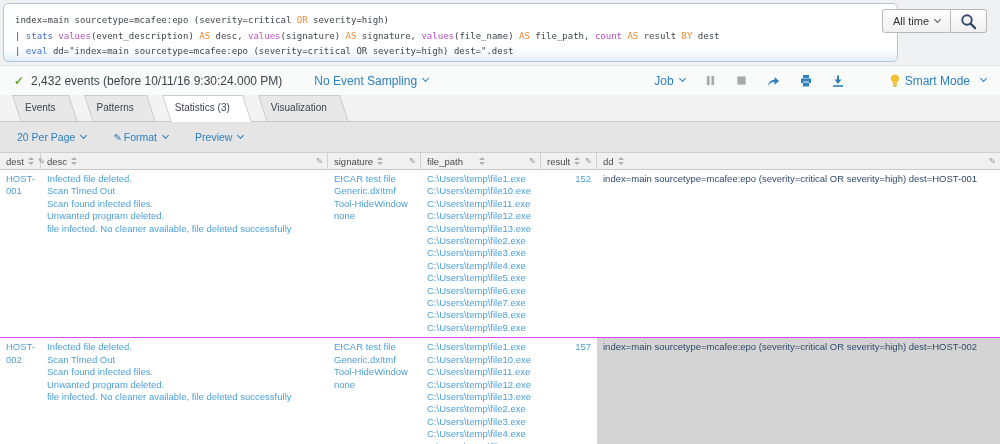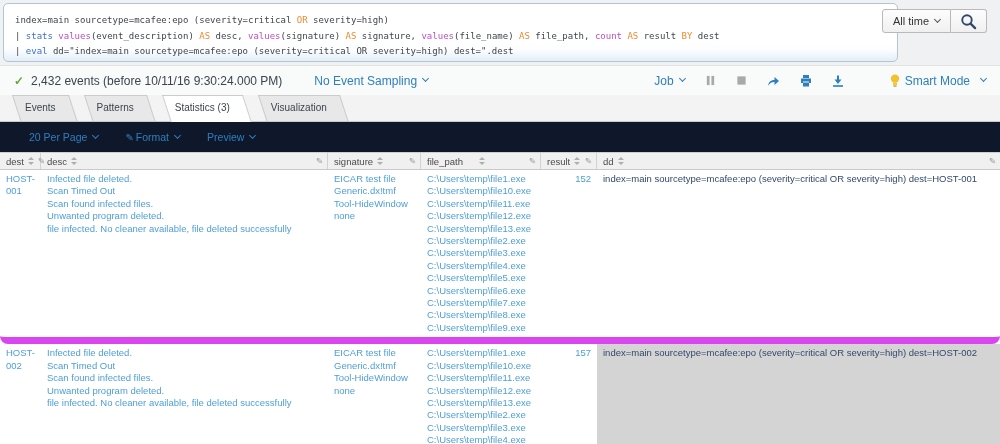--- a/index.html
+++ b/index.html
@@ -45,41 +45,41 @@
     display:flex; padding-left:12px; }
   .tab { position:relative; padding:0 13px; margin-right:15px; line-height:26px;
     font-size:10px; color:#3c444d; cursor:pointer; }
   .tab::before { content:""; position:absolute; left:0; right:0; top:0; bottom:0;
     background:#e8e8e8; border:1px solid #cbcbcb; border-bottom:none;
     transform:skewX(18deg); transform-origin:top left; z-index:0; }
   .tab.active::before { background:#fff; bottom:-1px; }
   .tab > span { position:relative; z-index:1; }
 
   
-  .controls-row { height:30px; background:#0f172a; display:flex; align-items:center;
-    padding-left:29px; gap:27px; font-size:10.5px; }
+  .controls-row { height:30px; background:#e5e5e5; display:flex; align-items:center;
+    padding-left:17px; gap:27px; font-size:10.5px; }
   .ctl { display:flex; align-items:center; color:#2e7fbe; cursor:pointer; }
   .pencil-sm { font-size:10px; margin-right:2px; }
 
   
   .tbl { width:1000px; }
   .thead { display:flex; height:18px; background:#f0f0f0;
     border-top:1px solid #cfcfcf; border-bottom:1px solid #c9c9c9; }
   .th { display:flex; align-items:center; gap:4px; padding:0 4px 0 6px;
     font-size:9.5px; color:#4a4a4a; border-right:1px solid #d2d2d2; cursor:pointer; }
   .th:last-child { border-right:none; }
   .sort { display:flex; flex-direction:column; gap:2px; }
   .sort i { display:block; width:0; height:0; border-left:3px solid transparent;
     border-right:3px solid transparent; }
   .sort .up { border-bottom:3.5px solid #aeaeae; }
   .sort .dn { border-top:3.5px solid #aeaeae; }
   .pencil { margin-left:auto; color:#979797; font-size:8.5px; }
   .col-dest { width:41px; } .col-desc { width:287px; } .col-signature { width:93px; }
   .col-file_path { width:120px;gap:16px; } .col-result { width:56px; } .col-dd { flex:1; min-width:0; }
-  .row { display:flex; border-bottom:7px solid #d946ef; background:#fff;border-radius:8px; }
+  .row { display:flex; border-bottom:1px solid #d946ef; background:#fff; }
   .cell { padding:3px 6px; font-size:9.5px; line-height:12.4px; color:#4d9fd8; }
   .cell.col-result { text-align:right; }
   .cell.col-dd { color:#32496a; }
   .cell.dd-hl { background:#d4d4d4; }
   .cell .mv { cursor:pointer; }
 </style>
 </head>
 <body>
 
 <div class="search-area">

